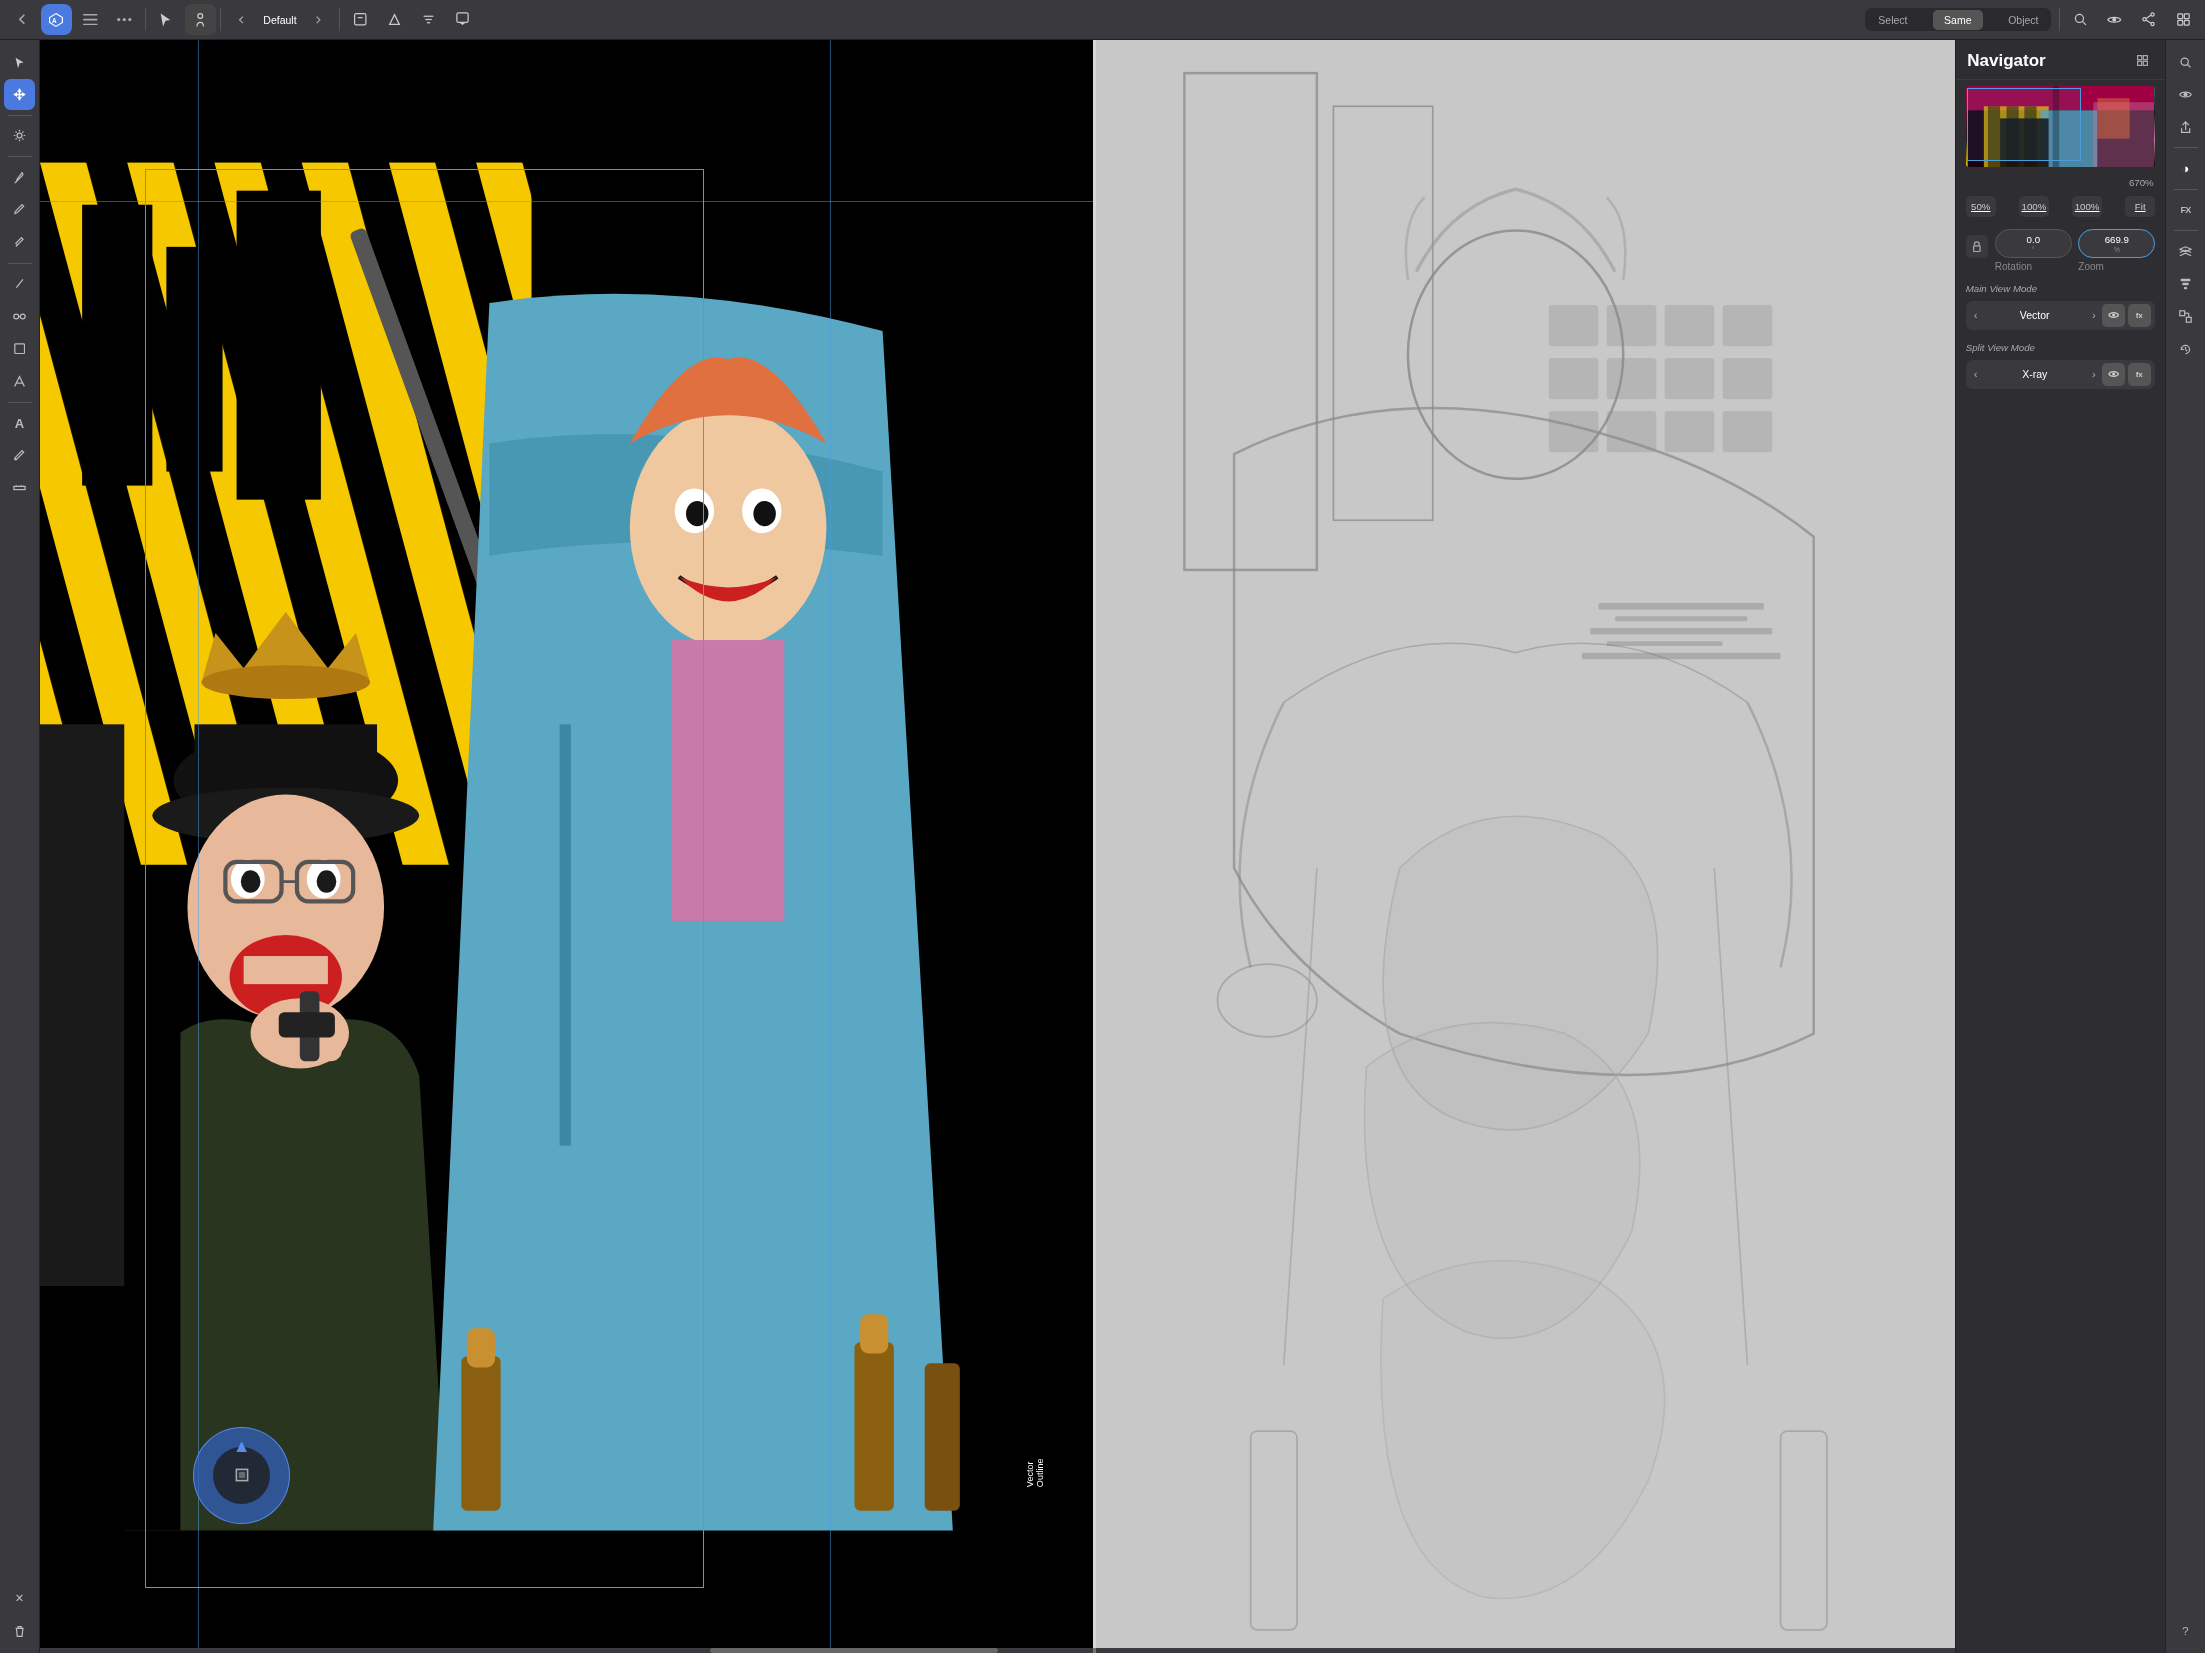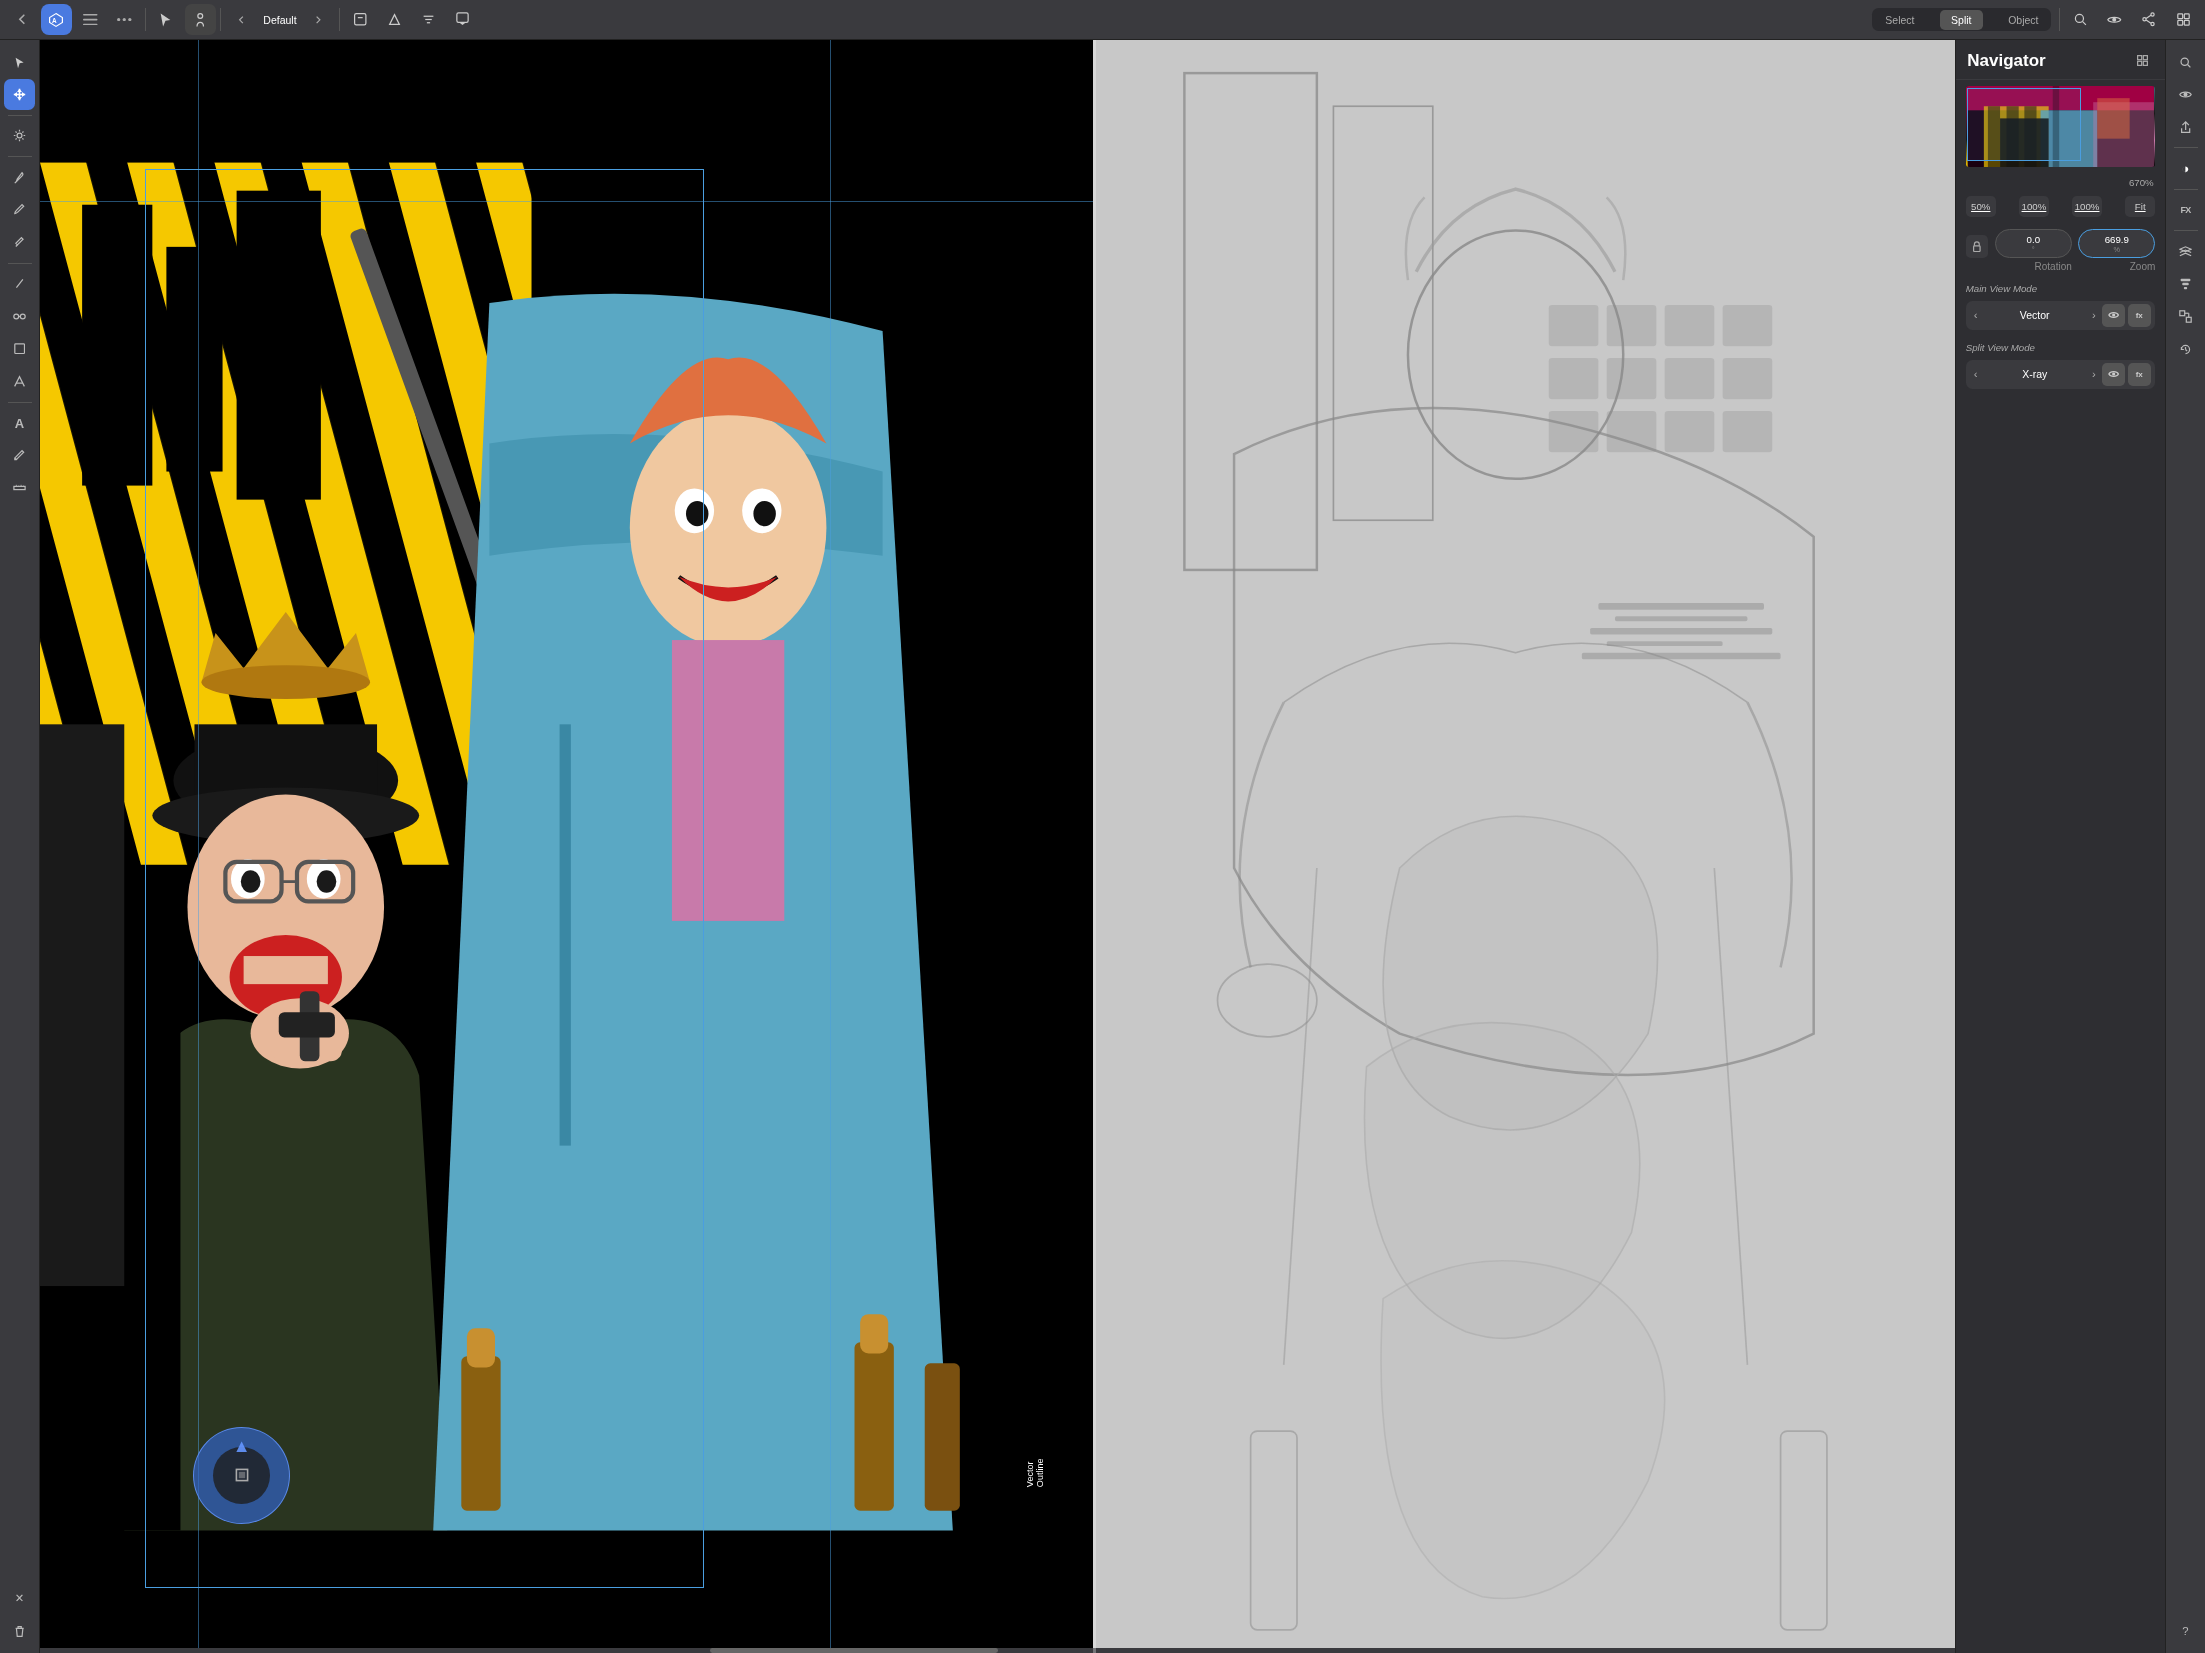--- a/index.html
+++ b/index.html
@@ -320,21 +320,21 @@
     
     .nav-rot-zoom {
       display: flex;
       gap: 6.5px;
       padding: 8px 9.7px 3.2px;
       align-items: flex-end;
     }
     .nav-field-group {
       display: flex;
       flex-direction: column;
-      align-items: flex-end;
+      align-items: flex-start;
       gap: 2.4px;
       flex: 1;
     }
     .nav-lock {
       width: 22.6px; height: 22.6px;
       background: #3a3a3e;
       border: none;
       border-radius: 4.8px;
       color: #aaa;
       font-size: 10.5px;
@@ -515,21 +515,21 @@
   <button class="toolbar-btn">
     <svg width="13" height="14.5" viewBox="0 0 16 18">
         <rect x="1" y="1" width="14" height="12" rx="2" fill="none" stroke="#ccc" stroke-width="1.5"></rect>
         <path d="M8 16 L4 13 L12 13Z" fill="#ccc"></path>
       </svg>
   </button>
   <div class="toolbar-spacer"></div>
 
   <div class="toolbar-mode-group">
     <button class="toolbar-mode-btn">Select</button>
-    <button class="toolbar-mode-btn active">Split</button>
+    <button class="toolbar-mode-btn active">Same</button>
     <button class="toolbar-mode-btn">Object</button>
   </div>
   <div class="toolbar-divider"></div>
 
   <button class="toolbar-btn">
     <svg width="14.5" height="14.5" viewBox="0 0 18 18">
         <circle cx="8" cy="8" r="5" fill="none" stroke="#ccc" stroke-width="1.5"></circle>
         <line x1="12" y1="12" x2="16" y2="16" stroke="#ccc" stroke-width="1.5"></line>
       </svg>
   </button>

